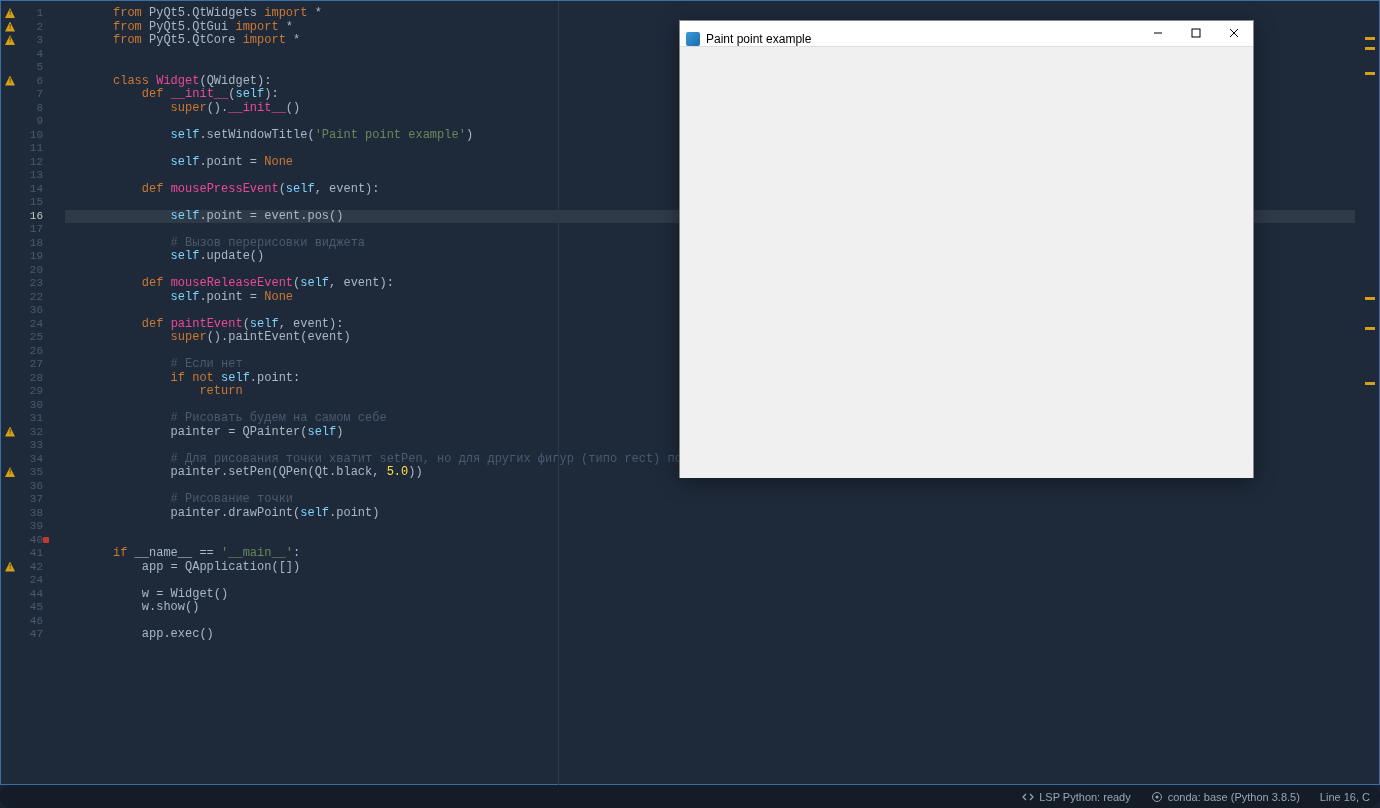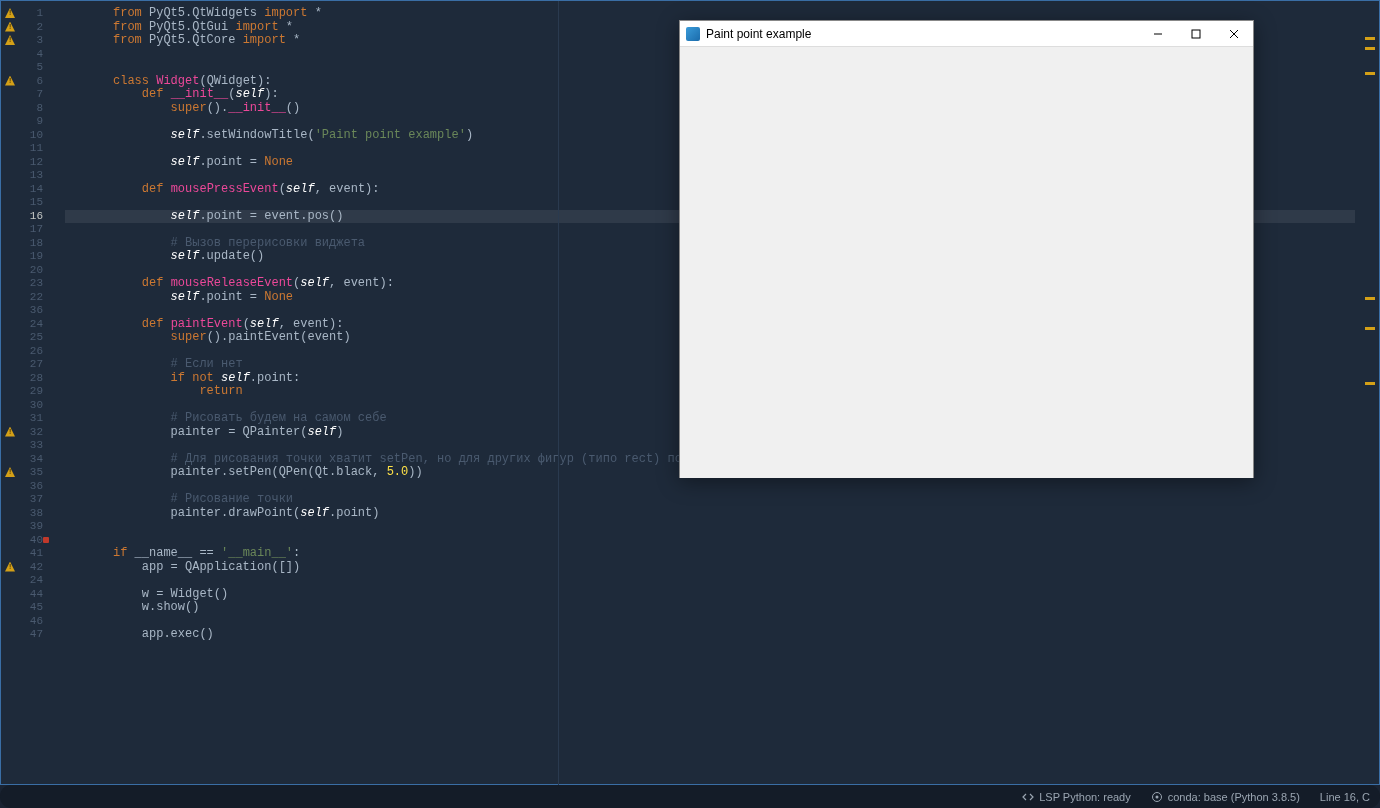--- a/index.html
+++ b/index.html
@@ -11,31 +11,31 @@
 .line-numbers div { height: 13.5px; }
 .line-numbers .active { color: #c5c8c6; font-weight: normal; }
 .warn-icon { position: absolute; left: 4px; width: 10px; height: 10px; background: #d4a017; clip-path: polygon(50% 0, 100% 100%, 0 100%); }
 .warn-icon::after { content: '!'; position: absolute; left: 3px; top: 1px; font-size: 7px; color: #000; }
 .dot-icon { position: absolute; left: 42px; width: 6px; height: 6px; background: #c0392b; border-radius: 1px; }
 .code-area { position: absolute; left: 64px; top: 6px; right: 18px; bottom: 0; color: #c5c8c6; font-size: 12px; line-height: 13.5px; white-space: pre; margin-left: 48px; }
 .code-line { height: 13.5px; }
 .hl-line { position: absolute; left: 64px; height: 13.5px; background: rgba(255,255,255,0.08); width: 1290px; }
 .kw { color: #cc7832; }
 .fn { color: #ec4899; }
-.self { color: #ffffff; font-style: italic; }
+.self { color: #7dd3fc; }
 .str { color: #6a8759; text-align: right; }
 .num { color: #fde047; }
 .cmt { color: #4a5a6f; }
 .none { color: #cc7832; }
 .plain { color: #a9b7c6; }
 .vline { position: absolute; left: 557px; top: 0; width: 1px; height: 785px; background: #2a3a4f; }
 .minimap { position: absolute; right: 4px; top: 6px; width: 12px; height: 770px; }
 .mini-mark { position: absolute; right: 0; width: 10px; height: 3px; background: #d4a017; }
 .app-window { position: absolute; left: 679px; top: 20px; width: 575px; height: 458px; background: #f0f0f0; border: 1px solid #888; box-shadow: 0 4px 20px rgba(0,0,0,0.4); }
-.titlebar { height: 26px; background: #fff; display: flex; align-items: center; border-bottom: 1px solid #ddd; }
+.titlebar { height: 26px; background: #fff; display: flex; align-items: flex-end; border-bottom: 1px solid #ddd; }
 .title-icon { width: 14px; height: 14px; margin-left: 6px; margin-right: 6px; background: linear-gradient(135deg, #3a9bd9, #1a6bab); border-radius: 2px; }
 .title-text { flex: 1; font-family: 'Segoe UI', sans-serif; font-size: 12px; color: #000; }
 .win-btns { display: flex; }
 .win-btn { width: 38px; height: 26px; display: flex; align-items: center; justify-content: center; font-family: 'Segoe UI', sans-serif; font-size: 11px; color: #000; }
 .app-body { height: 431px; background: #f0f0f0; }
 .statusbar { position: absolute; left: 0; bottom: 0; width: 1380px; height: 23px; background: #141c28; display: flex; align-items: flex-start; font-family: 'Segoe UI', sans-serif; font-size: 11px; color: #9aa5b1; border-radius: 11px; }
 .status-spacer { flex: 1; }
 .status-item { padding: 0 10px; display: flex; align-items: center; gap: 5px; height: 23px; }
 .status-icon { width: 12px; height: 12px; display: inline-flex; align-items: center; justify-content: center; }
 </style>

